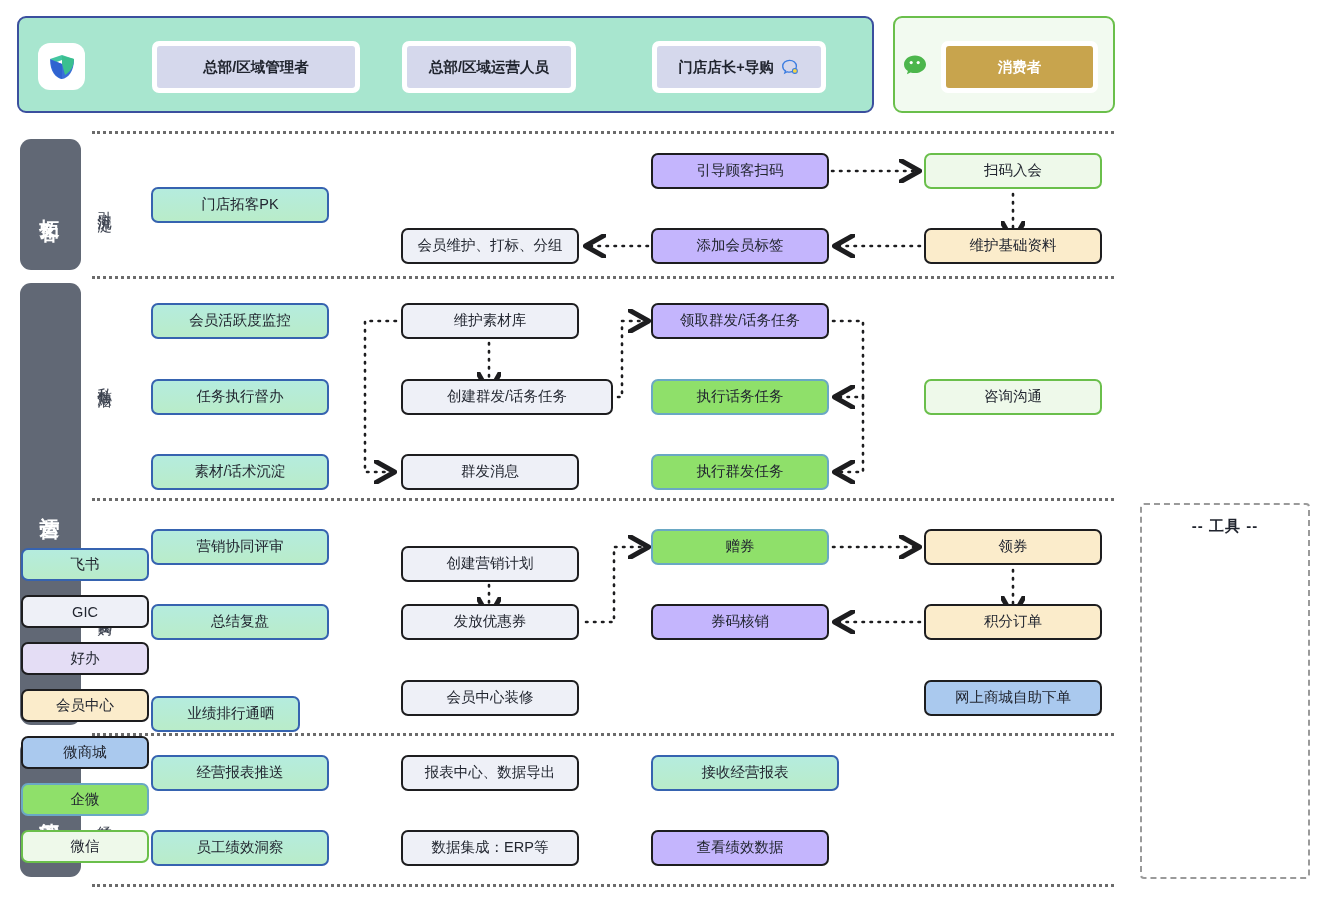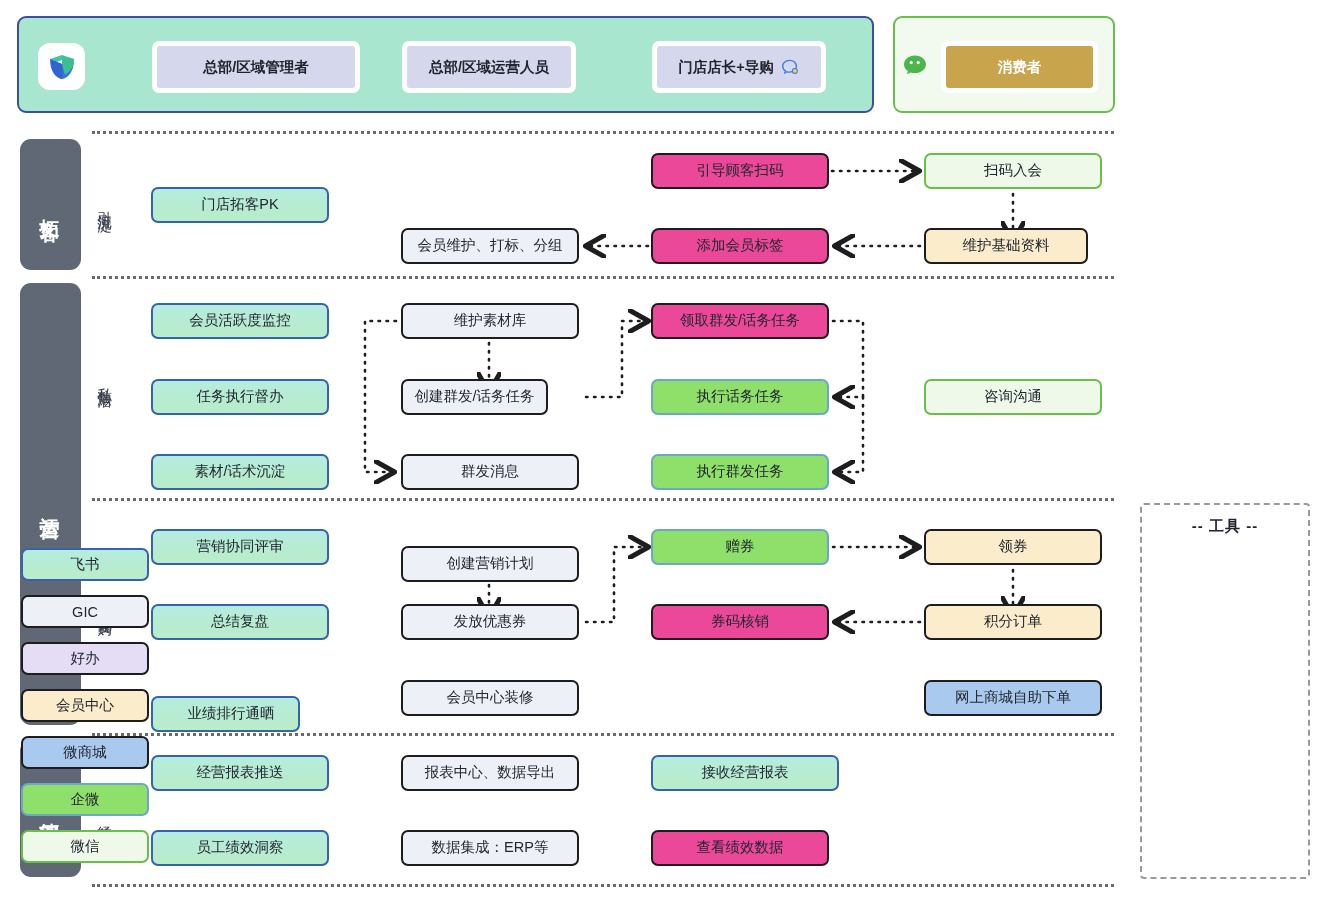--- a/index.html
+++ b/index.html
@@ -80,21 +80,21 @@
   
   .node{
     position:absolute;height:36px;border-radius:7px;
     display:flex;align-items:center;justify-content:center;
     font-size:14.5px;color:#222630;
     box-sizing:border-box;text-align:center;
     line-height:1.1;
   }
   .n-teal{background:linear-gradient(180deg,#b5ecde 0%,#b9ecc9 100%);border:2px solid #3663b0;}
   .n-gray{background:#eef0f7;border:2px solid #1d1d1f;}
-  .n-purple{background:#ec4899;border:2px solid #1d1d1f;}
+  .n-purple{background:#c4b5fd;border:2px solid #1d1d1f;}
   .n-green{background:#8fe06a;border:2px solid #6aa8c4;}
   .n-green-out{background:#eef9ea;border:2px solid #6abf4b;}
   .n-tan{background:#fbeccb;border:2px solid #1d1d1f;}
   .n-blue{background:#aac9ee;border:2px solid #1d1d1f;}
 
   
   .tools{
     position:absolute;left:1140px;top:503px;width:170px;height:376px;
     border:2px dashed #9a9a9a;border-radius:4px;background:#ffffff;
     box-sizing:border-box;
@@ -228,28 +228,28 @@
       <line x1="1013" y1="570" x2="1013" y2="614" marker-end="url(#ah)"></line>
 
       <line x1="920" y1="622" x2="837" y2="622" marker-end="url(#ah)"></line>
     </g>
   </svg>
 
   <div class="node n-teal" style="left:151px;top:187px;width:178px;">门店拓客PK</div>
   <div class="node n-purple" style="left:651px;top:153px;width:178px;">引导顾客扫码</div>
   <div class="node n-green-out" style="left:924px;top:153px;width:178px;">扫码入会</div>
   <div class="node n-gray" style="left:401px;top:228px;width:178px;">会员维护、打标、分组</div>
-  <div class="node n-purple" style="left:651px;top:228px;width:178px;border-radius:8px;">添加会员标签</div>
-  <div class="node n-tan" style="left:924px;top:228px;width:164px;text-align:right;">维护基础资料</div>
+  <div class="node n-purple" style="left:651px;top:228px;width:178px;">添加会员标签</div>
+  <div class="node n-tan" style="left:924px;top:228px;width:178px;text-align:right;">维护基础资料</div>
 
   <div class="node n-teal" style="left:151px;top:303px;width:178px;">会员活跃度监控</div>
   <div class="node n-teal" style="left:151px;top:379px;width:178px;">任务执行督办</div>
   <div class="node n-teal" style="left:151px;top:454px;width:178px;">素材/话术沉淀</div>
   <div class="node n-gray" style="left:401px;top:303px;width:178px;">维护素材库</div>
-  <div class="node n-gray" style="left:401px;top:379px;width:147px;">创建群发/话务任务</div>
+  <div class="node n-gray" style="left:401px;top:379px;width:212px;">创建群发/话务任务</div>
   <div class="node n-gray" style="left:401px;top:454px;width:178px;">群发消息</div>
   <div class="node n-purple" style="left:651px;top:303px;width:178px;">领取群发/话务任务</div>
   <div class="node n-green" style="left:651px;top:379px;width:178px;">执行话务任务</div>
   <div class="node n-green" style="left:651px;top:454px;width:178px;">执行群发任务</div>
   <div class="node n-green-out" style="left:924px;top:379px;width:178px;">咨询沟通</div>
 
   <div class="node n-teal" style="left:151px;top:529px;width:178px;">营销协同评审</div>
   <div class="node n-teal" style="left:151px;top:604px;width:178px;">总结复盘</div>
   <div class="node n-teal" style="left:151px;top:696px;width:149px;padding-left:11px;">业绩排行通晒</div>
   <div class="node n-gray" style="left:401px;top:546px;width:178px;">创建营销计划</div>

